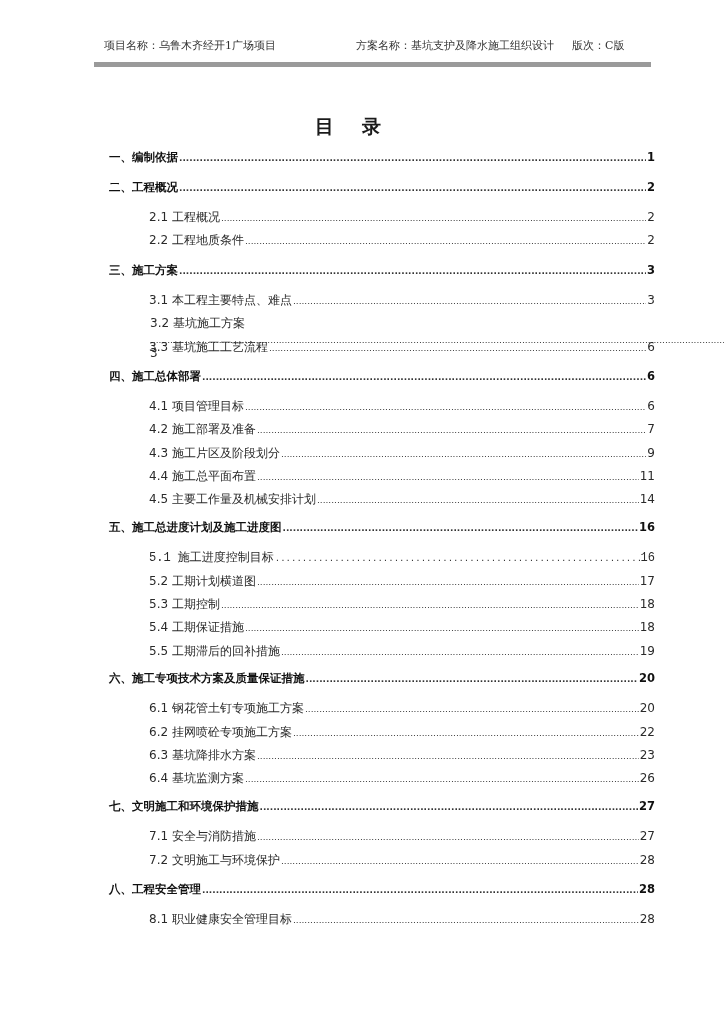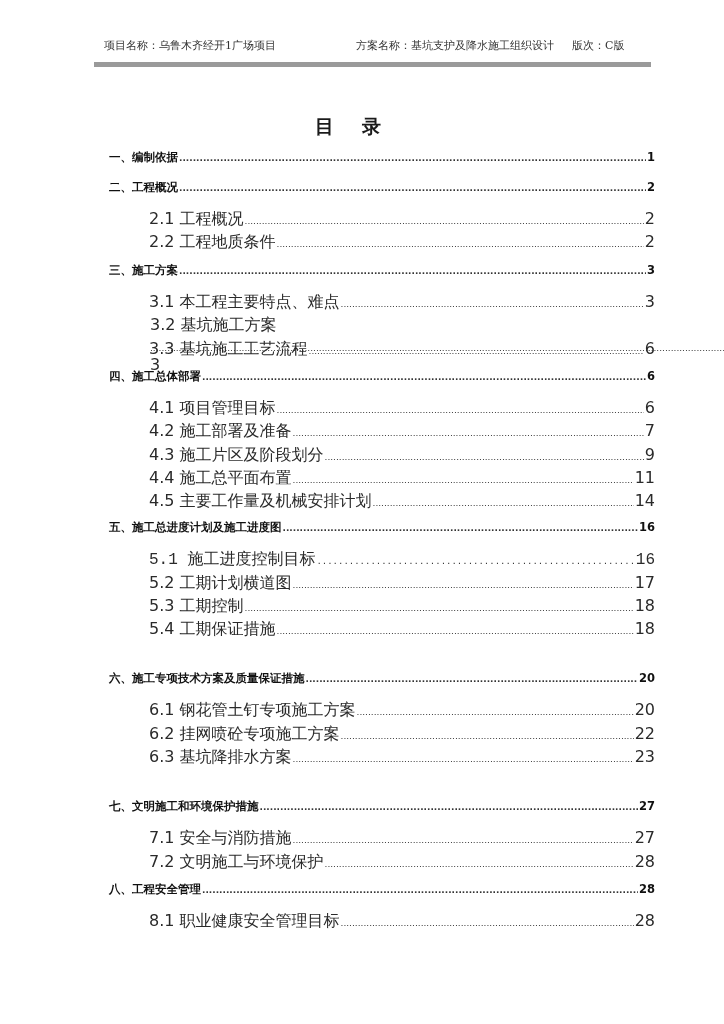--- a/index.html
+++ b/index.html
@@ -9,21 +9,21 @@
             font-family: "DejaVu Serif", "Liberation Serif", serif; font-size: 11px; color: #333; }
   .header .h-left { position: absolute; left: 0; top: 0; white-space: nowrap; }
   .header .h-mid { position: absolute; left: 252px; top: 0; white-space: nowrap; }
   .header .h-right { position: absolute; left: 468px; top: 0; white-space: nowrap; }
   .header-bar { position: absolute; left: 94px; top: 62px; width: 557px; height: 5px; background: #9a9a9a; }
   .toc-title { position: absolute; left: 0; top: 114px; width: 724px; text-align: center;
                font-size: 19px; font-weight: bold; letter-spacing: 28px; box-sizing: border-box; }
   .toc { position: absolute; left: 0; top: 0; width: 604px; height: 1024px; }
   .toc-row { position: absolute; display: flex; align-items: baseline; white-space: nowrap; }
   .toc-row.l1 { left: 109px; width: 546px; font-size: 11.5px; font-weight: bold; color: #111; }
-  .toc-row.l2 { left: 149px; width: 506px; font-size: 16px; color: #2a2a2a; }
+  .toc-row.l2 { left: 149px; width: 506px; font-size: 12px; color: #2a2a2a; }
   .toc-row .label { flex: 0 0 auto; }
   .toc-row .leader { flex: 1 1 auto; overflow: hidden; margin: 0 1px; color: #333;
                      font-weight: normal; letter-spacing: 0px; }
   .toc-row.l1 .leader { font-weight: bold; }
   .toc-row .leader::before { content: "........................................................................................................................................................................................................................................................................"; font-size: 9px; }
   .toc-row .page { flex: 0 0 auto; text-align: right; }
 </style>
 </head>
 <body>
 
@@ -125,39 +125,49 @@
     <div class="toc-row l2" style="top: 596px;">
       <span class="label">5.3 工期控制</span>
       <span class="leader"></span>
       <span class="page">18</span>
     </div>
     <div class="toc-row l2" style="top: 619px;">
       <span class="label">5.4 工期保证措施</span>
       <span class="leader"></span>
       <span class="page">18</span>
     </div>
+    <div class="toc-row l2" style="top: 643px;">
+      <span class="label">5.5 工期滞后的回补措施</span>
+      <span class="leader"></span>
+      <span class="page">19</span>
+    </div>
     <div class="toc-row l1" style="top: 671px;">
       <span class="label">六、施工专项技术方案及质量保证措施</span>
       <span class="leader"></span>
       <span class="page">20</span>
     </div>
     <div class="toc-row l2" style="top: 700px;">
       <span class="label">6.1 钢花管土钉专项施工方案</span>
       <span class="leader"></span>
       <span class="page">20</span>
     </div>
     <div class="toc-row l2" style="top: 724px;">
       <span class="label">6.2 挂网喷砼专项施工方案</span>
       <span class="leader"></span>
       <span class="page">22</span>
     </div>
     <div class="toc-row l2" style="top: 747px;">
       <span class="label">6.3 基坑降排水方案</span>
       <span class="leader"></span>
       <span class="page">23</span>
+    </div>
+    <div class="toc-row l2" style="top: 770px;">
+      <span class="label">6.4 基坑监测方案</span>
+      <span class="leader"></span>
+      <span class="page">26</span>
     </div>
     <div class="toc-row l1" style="top: 799px;">
       <span class="label">七、文明施工和环境保护措施</span>
       <span class="leader"></span>
       <span class="page">27</span>
     </div>
     <div class="toc-row l2" style="top: 828px;">
       <span class="label">7.1 安全与消防措施</span>
       <span class="leader"></span>
       <span class="page">27</span>

